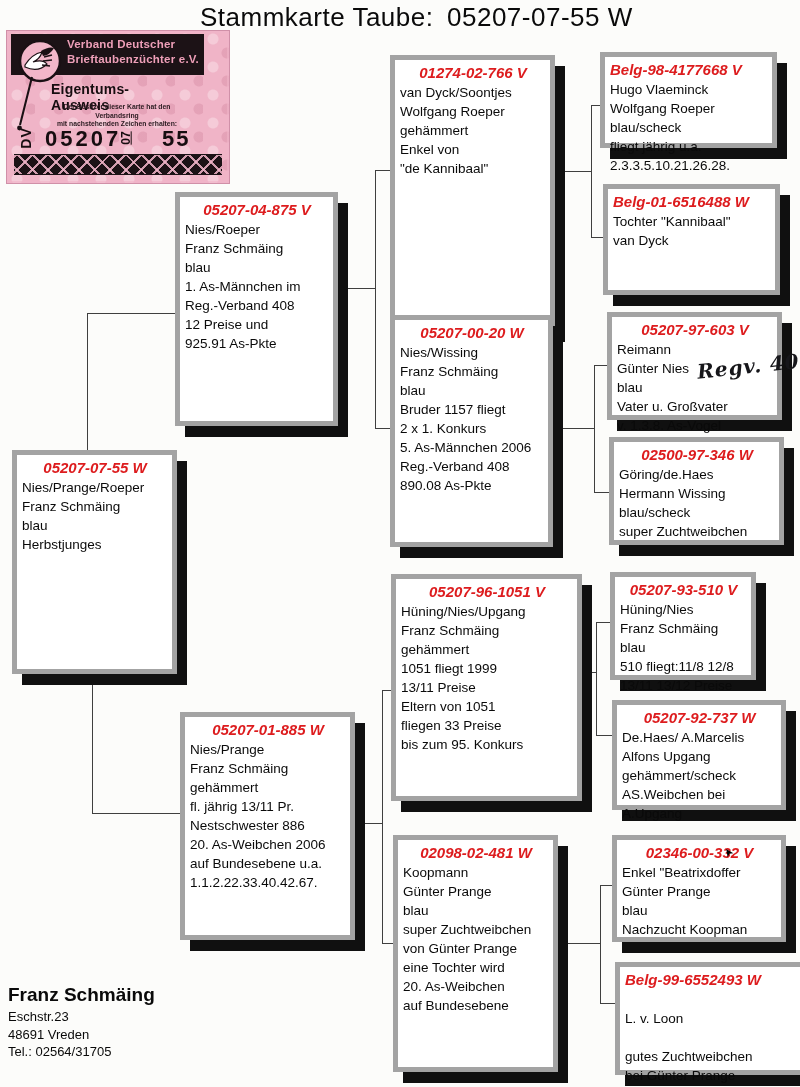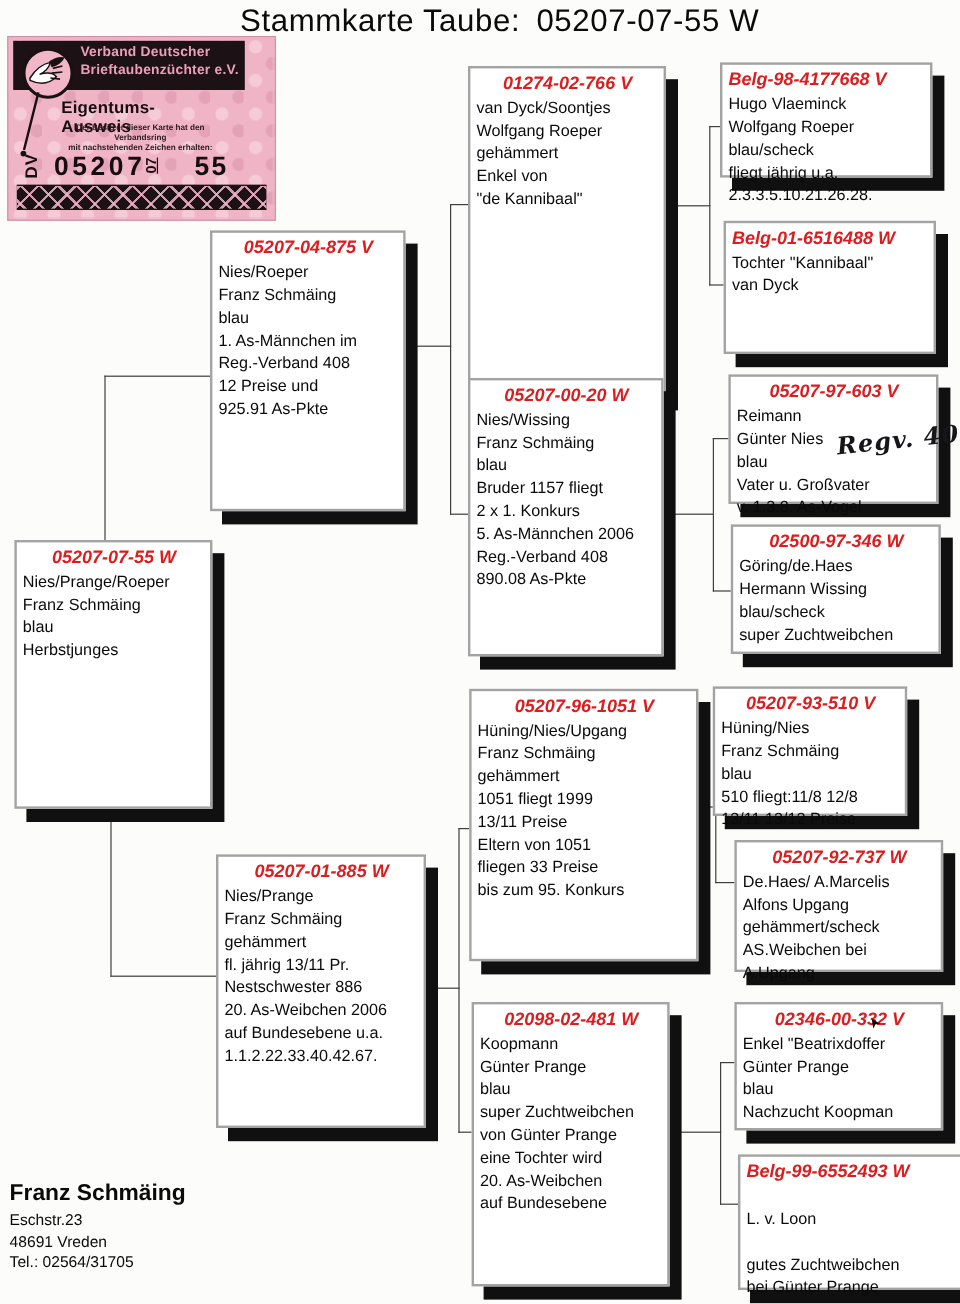--- a/index.html
+++ b/index.html
@@ -63,21 +63,21 @@
     background-color:#1c1216;
     background-image:
       repeating-linear-gradient(45deg,  rgba(240,180,200,0) 0 4px, rgba(240,180,200,.85) 4px 6px, rgba(240,180,200,0) 6px 11px),
       repeating-linear-gradient(-45deg, rgba(240,180,200,0) 0 4px, rgba(240,180,200,.85) 4px 6px, rgba(240,180,200,0) 6px 11px);
     border-top:1px solid #1c1216; border-bottom:1px solid #1c1216;
   }
 
   
   .pbox {
     position:absolute; background:#ffffff;
-    border:2px solid #a3a3a3;
+    border:5px solid #a3a3a3;
     box-shadow:10px 11px 0 #101010;
     padding:3px 4px 0 5px; box-sizing:border-box;
   }
   .ring {
     color:#dd1c1e; font-weight:bold; font-style:italic;
     font-size:15px; line-height:20px; white-space:nowrap;
   }
   .ring.center { text-align:center; }
   .lines div { font-size:13.5px; line-height:19px; white-space:nowrap; color:#0a0a0a; }
 
@@ -286,21 +286,21 @@
   </div>
   <div class="pbox" style="left:609px; top:437px; width:175px; height:108px;">
     <div class="ring center">02500-97-346 W</div>
     <div class="lines">
         <div>Göring/de.Haes</div>
         <div>Hermann Wissing</div>
         <div>blau/scheck</div>
         <div>super Zuchtweibchen</div>
       </div>
   </div>
-  <div class="pbox" style="left:594px; top:572px; width:162px; height:108px;">
+  <div class="pbox" style="left:610px; top:572px; width:146px; height:108px;">
     <div class="ring center">05207-93-510 V</div>
     <div class="lines">
         <div>Hüning/Nies</div>
         <div>Franz Schmäing</div>
         <div>blau</div>
         <div>510 fliegt:11/8 12/8</div>
         <div>13/11  13/12 Preise</div>
       </div>
   </div>
   <div class="pbox" style="left:612px; top:700px; width:174px; height:110px;">

